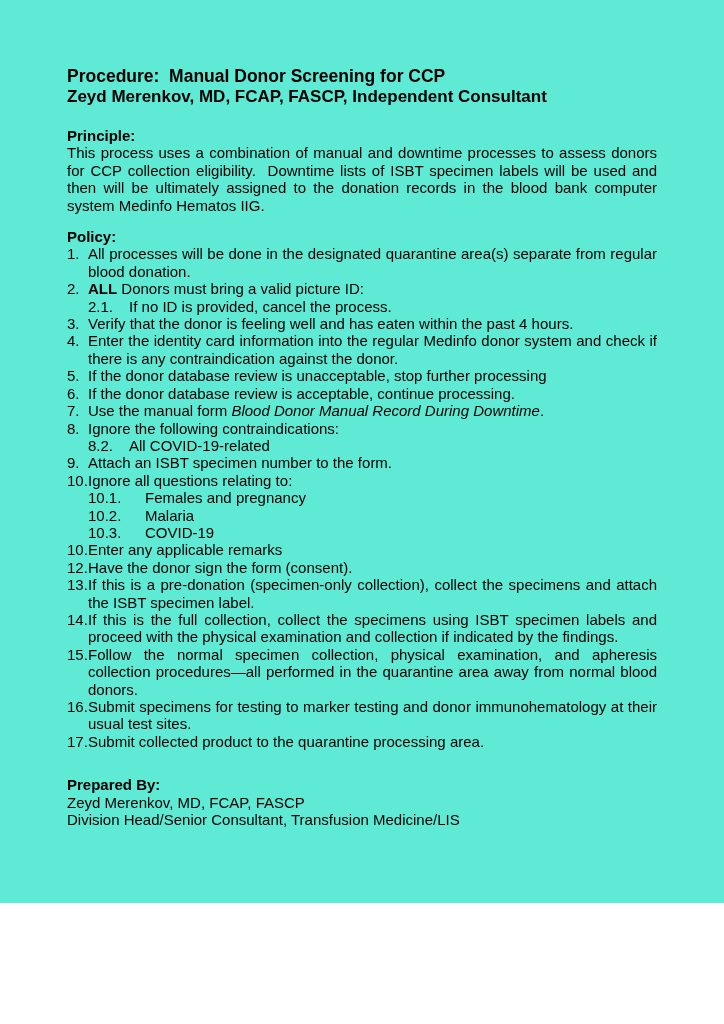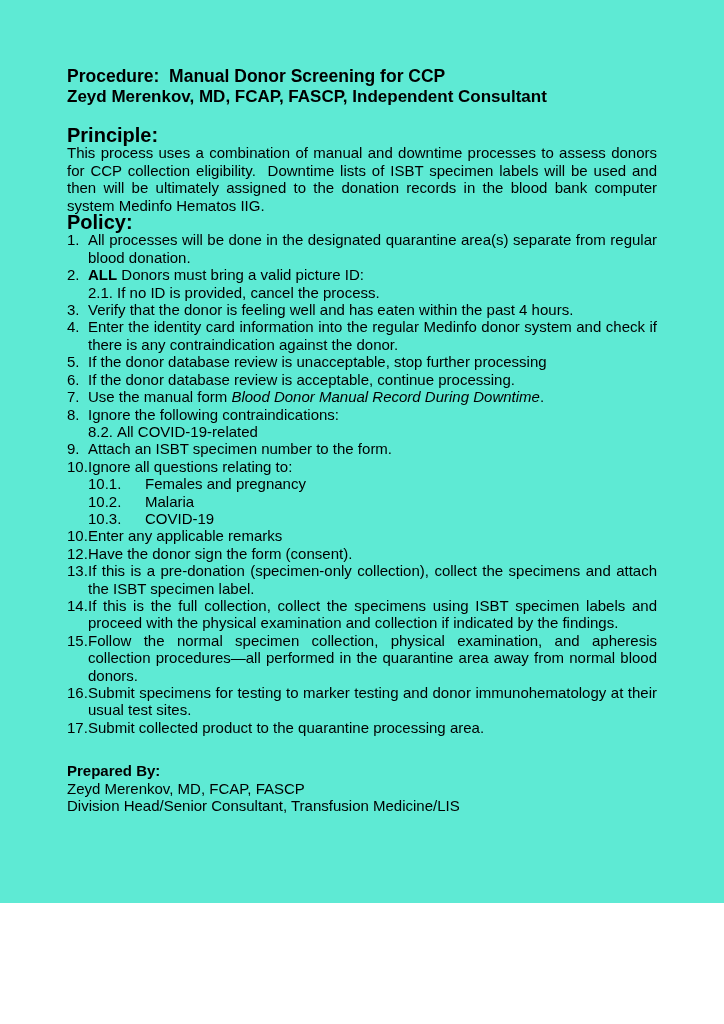--- a/index.html
+++ b/index.html
@@ -22,44 +22,44 @@
     margin: 0;
     white-space: pre-wrap;
   }
   .doc-sub {
     font-size: 17px;
     line-height: 19px;
     font-weight: bold;
     margin: 0;
   }
   .sec-heading {
-    font-size: 20px;
+    font-size: 15px;
     line-height: 17.4px;
     font-weight: bold;
     margin: 0;
   }
   .sec-heading.principle { margin-top: 21px; }
-  .sec-heading.policy { }
+  .sec-heading.policy { margin-top: 14px; }
   .body-par {
     margin: 0;
     text-align: justify;
     white-space: pre-wrap;
   }
   .list { margin: 0; }
   .row { display: flex; }
   .num {
     flex: 0 0 21px;
     white-space: nowrap;
   }
   .txt {
     flex: 1 1 auto;
     text-align: justify;
   }
   .row.suba { padding-left: 21px; }
-  .num-a { padding-right: 4px; white-space: nowrap; }
+  .num-a { padding-right: 16px; white-space: nowrap; }
   .row.subb { padding-left: 21px; }
   .num-b { flex: 0 0 57px; white-space: nowrap; }
   .prep-heading {
     font-size: 15px;
     line-height: 17.4px;
     font-weight: bold;
     margin: 26px 0 0 0;
   }
   .prep-line { margin: 0; }
   b, i { font-style: normal; margin-top: 9px; }

